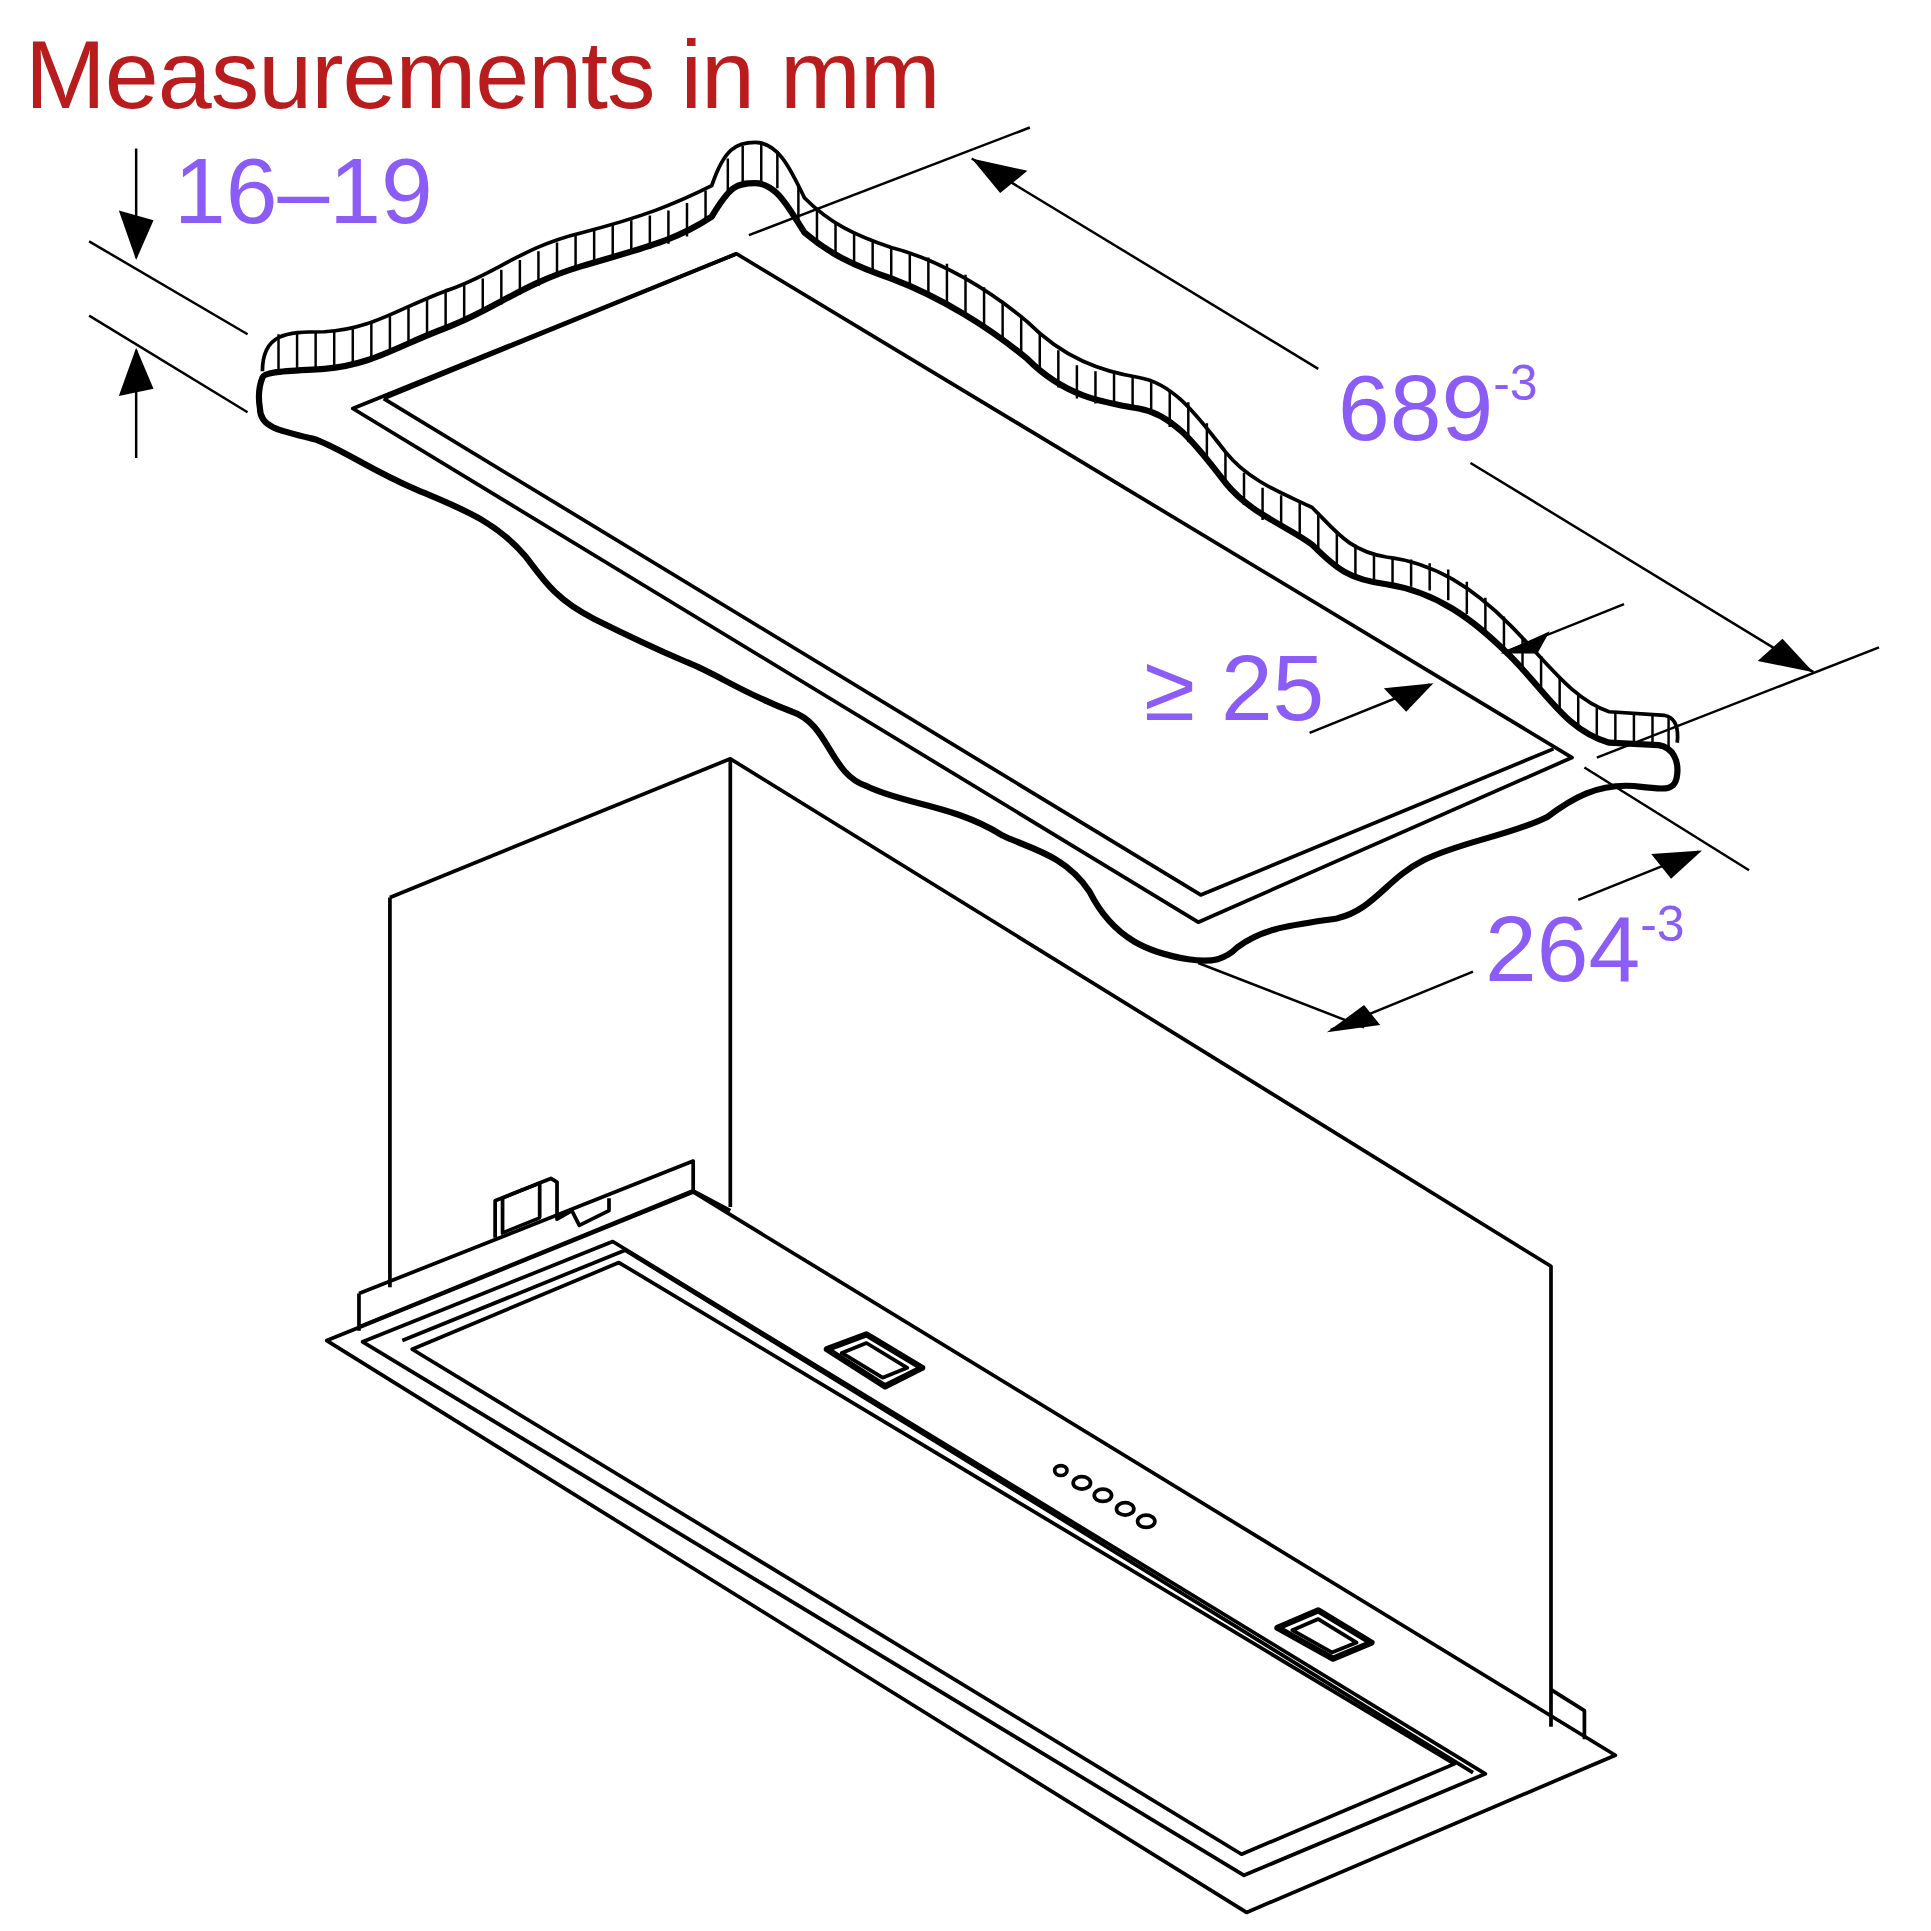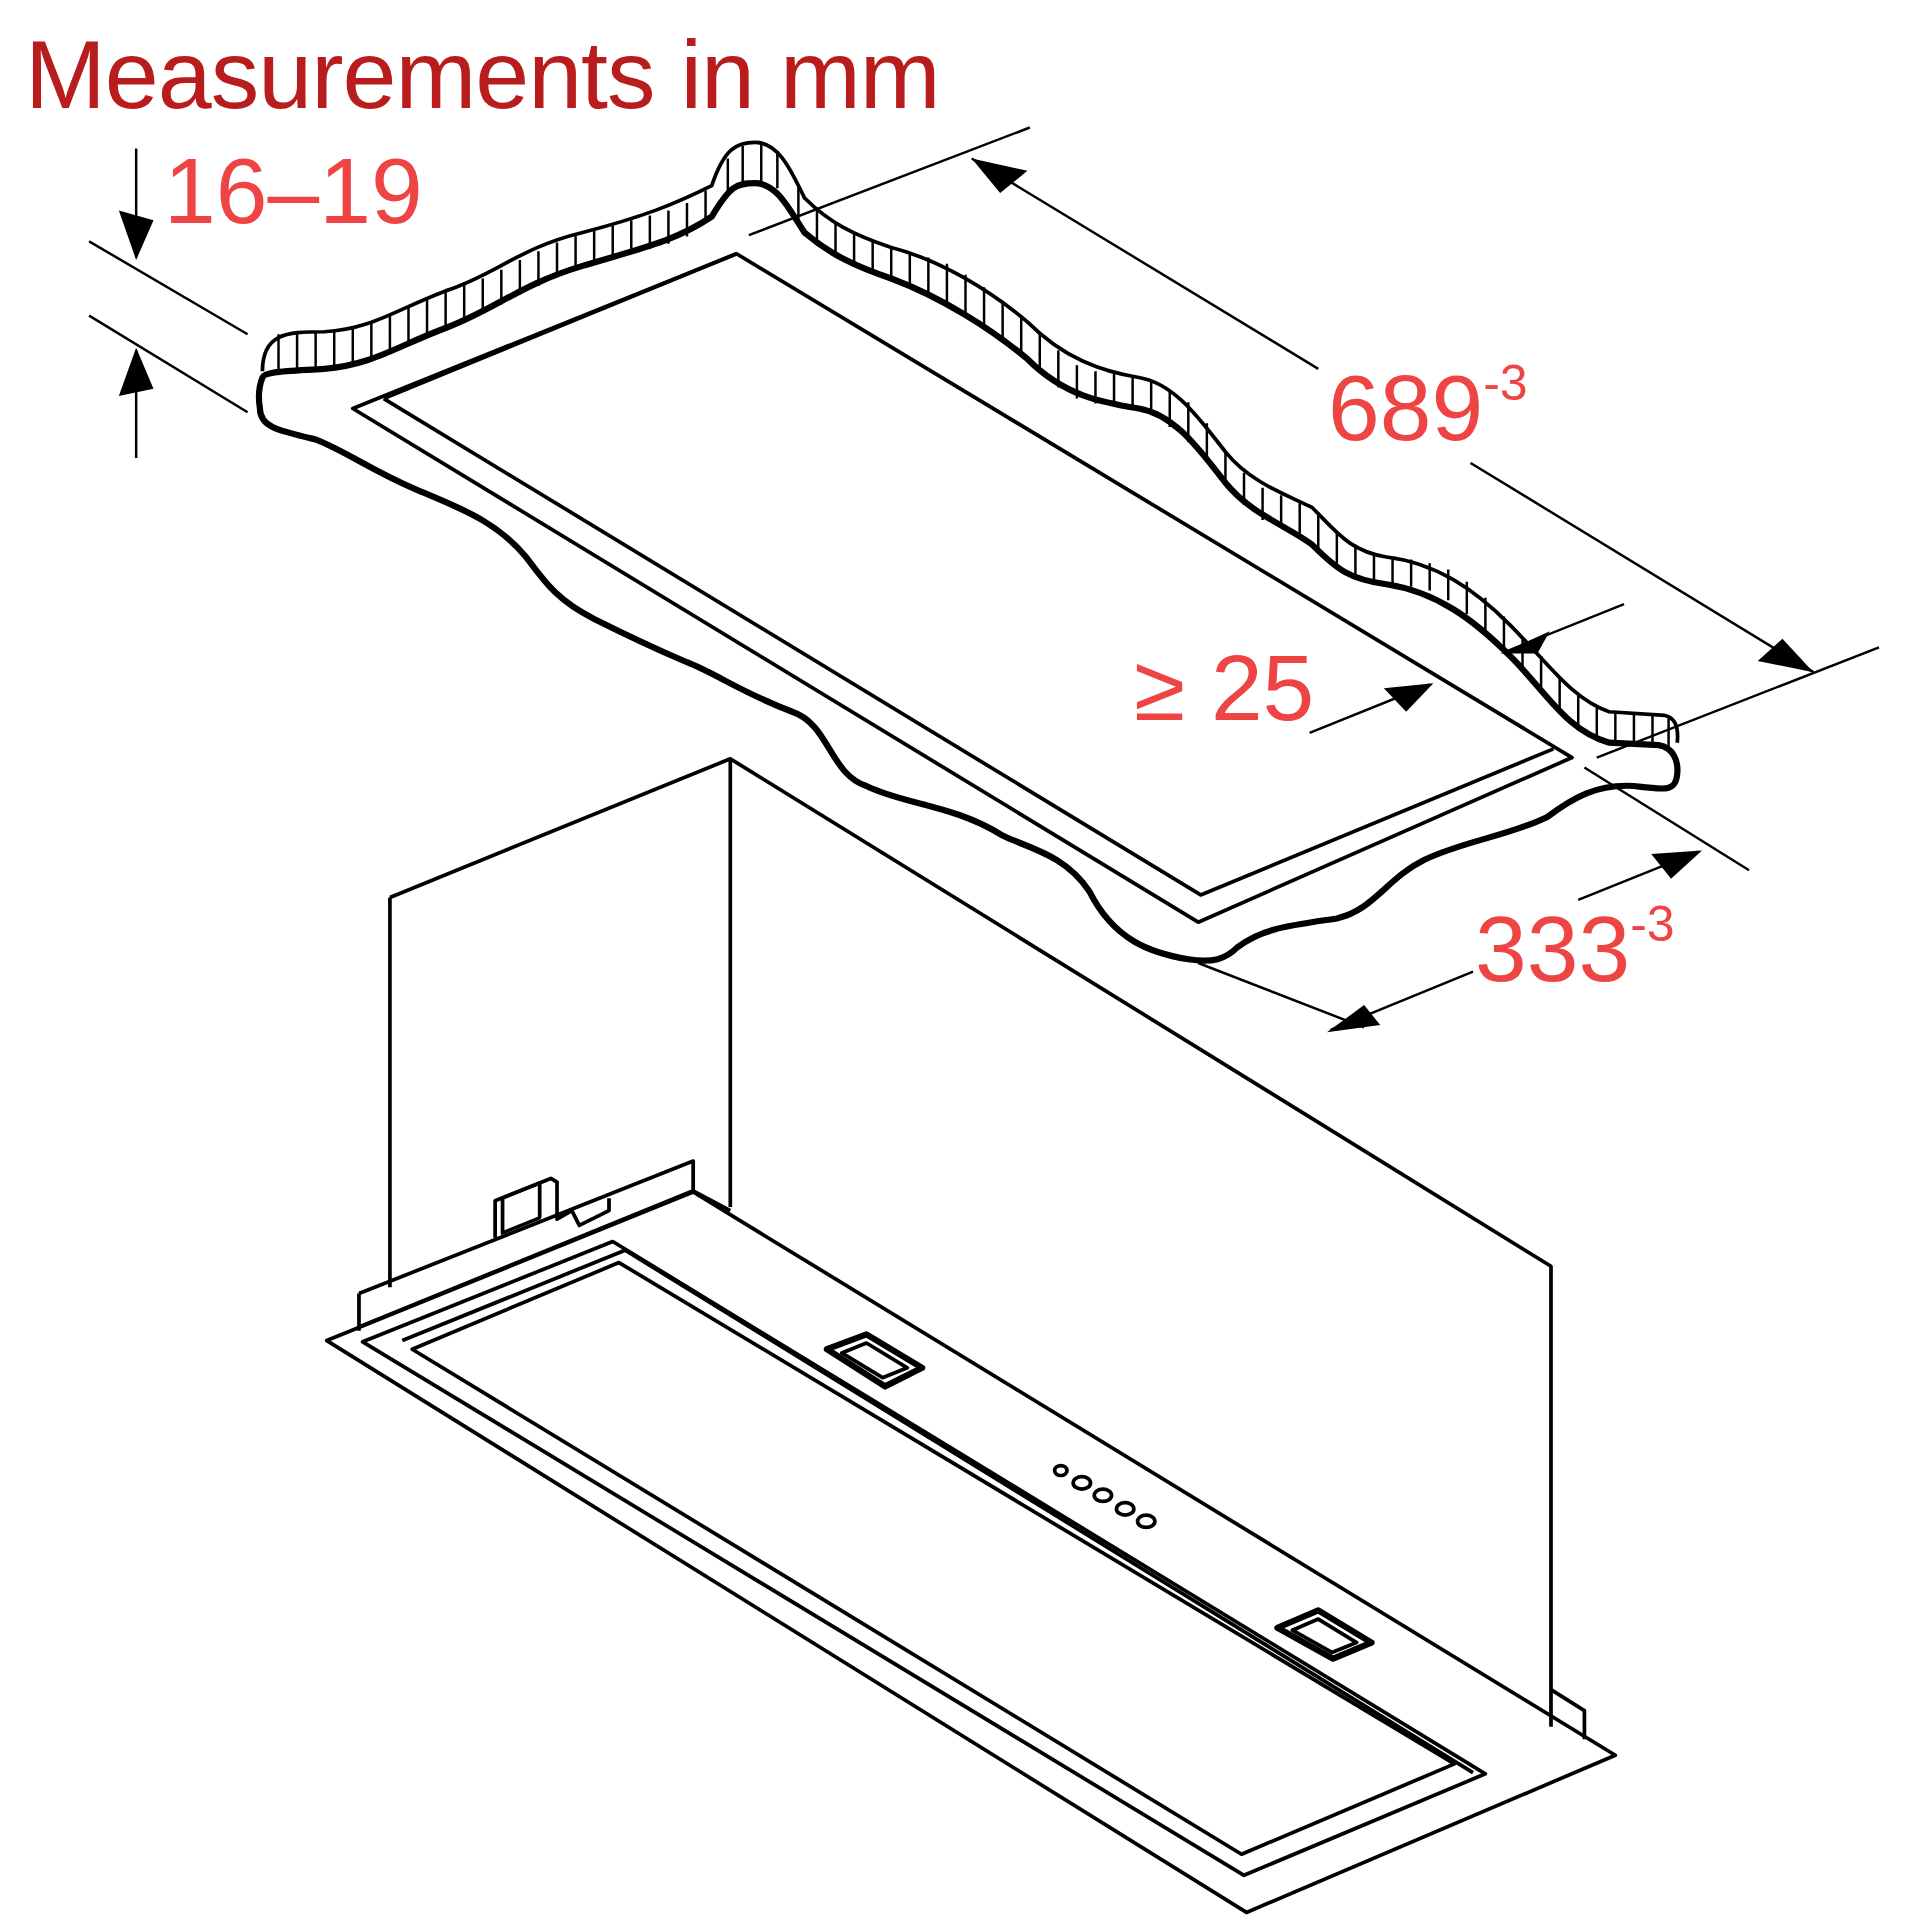--- a/index.html
+++ b/index.html
@@ -1,19 +1,19 @@
 <!DOCTYPE html>
 <html><head>
 <meta charset="utf-8">
 <style>
   html, body { margin: 0; padding: 0; background: #ffffff; }
   body { width: 1931px; height: 1931px; overflow: hidden; position: relative; font-family: "Liberation Sans", sans-serif; }
   #drawing { position: absolute; left: 0; top: 0; width: 1931px; height: 1931px; }
   .title { position: absolute; left: 25px; top: 19.3px; font-size: 97px; color: #b91c1c; letter-spacing: -1px; white-space: nowrap; }
-  .dim { position: absolute; color: #ef4444; font-size: 93px; white-space: nowrap; line-height: 1; }
+  .dim { position: absolute; color: #8b5cf6; font-size: 93px; white-space: nowrap; line-height: 1; margin-left: 10px; }
   .dim sup { font-size: 50px; vertical-align: top; position: relative; top: -3.9px; }
   .thin { stroke: #000; stroke-width: 2; fill: none; }
   .med { stroke: #000; stroke-width: 3; fill: none; stroke-linejoin: round; }
   .thick { stroke: #000; stroke-width: 5; fill: none; stroke-linejoin: round; stroke-linecap: round; }
   .arrow { fill: #000; }
 </style>
 </head>
 <body>
 
 <div class="title">Measurements in mm</div>
@@ -101,15 +101,15 @@
 <div class="dim" style="left:164px; top:145px;">
   <span>16–19</span>
 </div>
 <div class="dim" style="left:1328px; top:362px;">
   <span>689</span><sup>-3</sup>
 </div>
 <div class="dim" style="left:1134px; top:642px;">
   <span>≥ 25</span>
 </div>
 <div class="dim" style="left:1475px; top:903px;">
-  <span>333</span><sup>-3</sup>
+  <span>264</span><sup>-3</sup>
 </div>
 
 
 </body></html>

